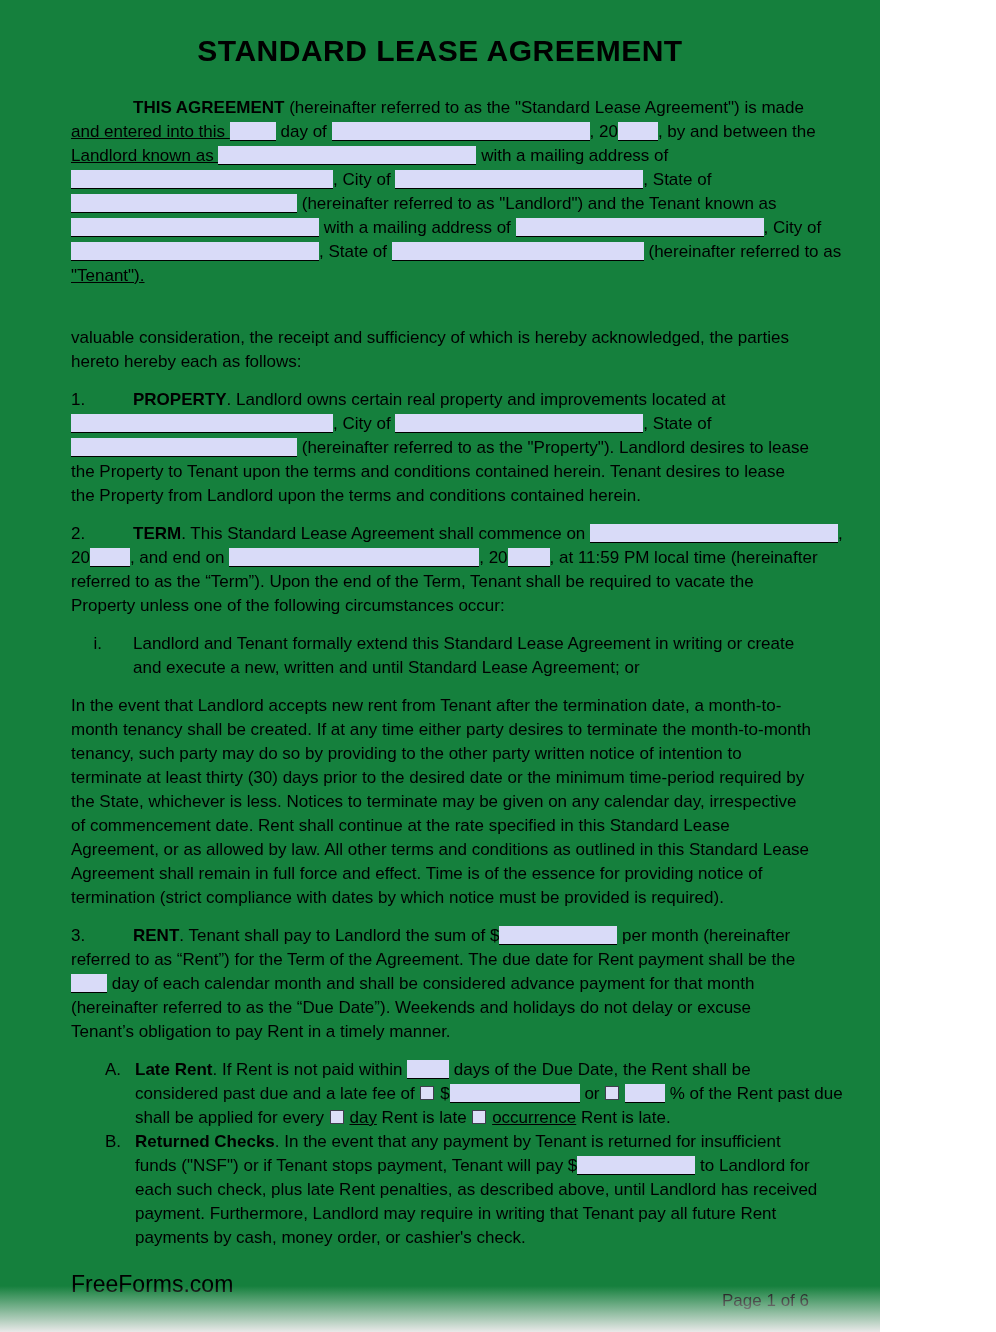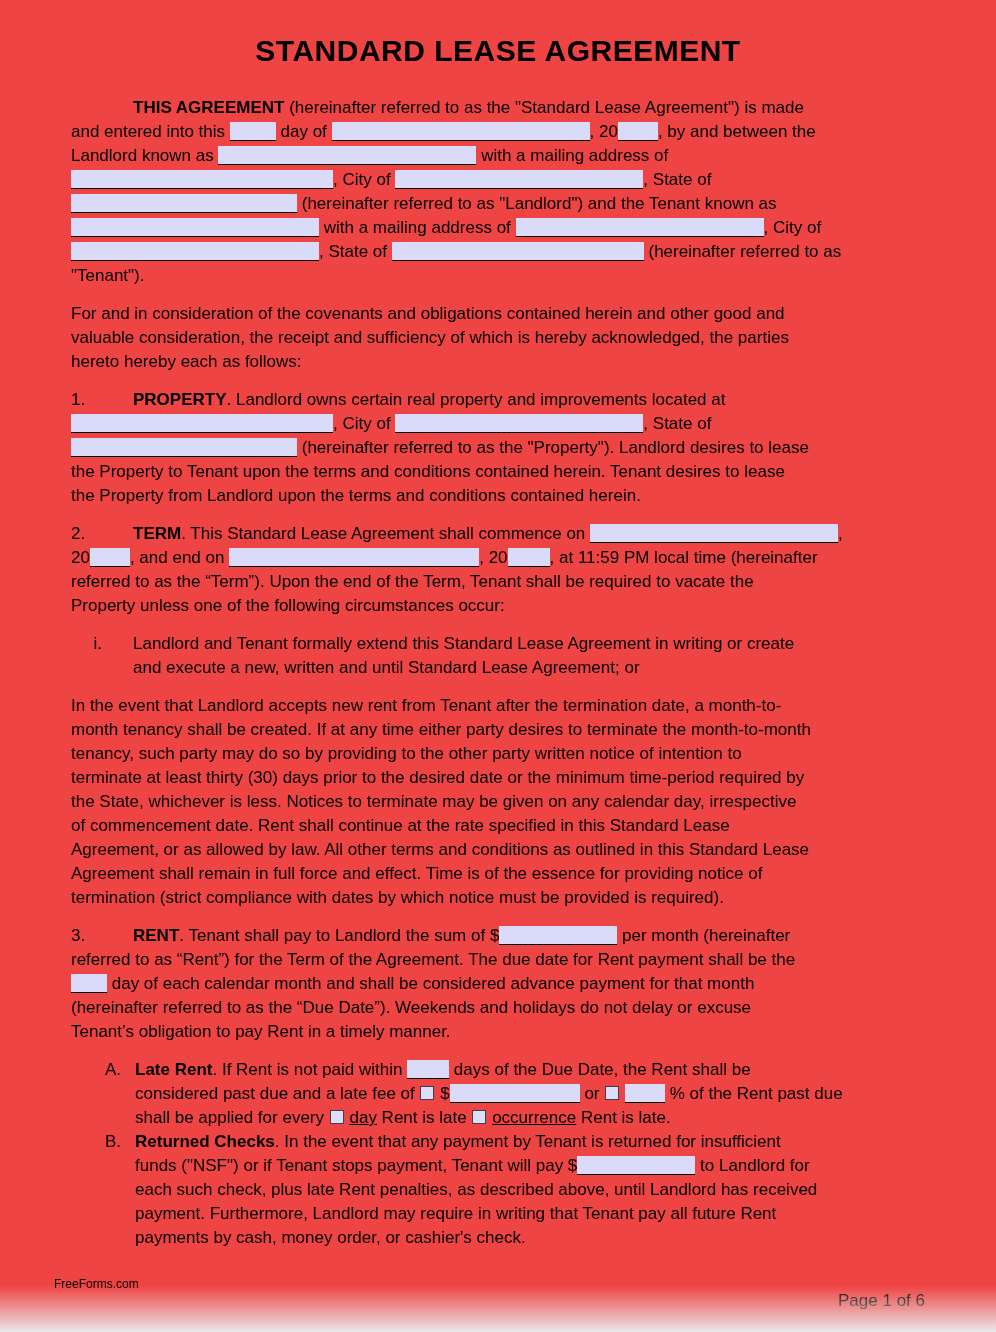--- a/index.html
+++ b/index.html
@@ -1,65 +1,65 @@
 <!DOCTYPE html>
 <html><head>
 <meta charset="utf-8">
 <style>
   html,body { margin:0; padding:0; background:#ffffff; }
   .page {
     position:relative;
-    width:996px; height:1332px;
-    background:#ef4444;
+    width:880px; height:1332px;
+    background:#15803d;
     font-family:"Liberation Sans", sans-serif;
     font-size:17px; line-height:24px; color:#000000;
     overflow:hidden;
   }
   .page::after {
     content:""; position:absolute; left:0; right:0; bottom:0; height:46px;
     background:linear-gradient(180deg, rgba(236,236,236,0) 0%, #e9e9e9 100%);
     pointer-events:none;
   }
   h1.doc-title {
     margin:33px 71px 28px 71px;
     text-align:center;
     font-size:30px; line-height:35px; letter-spacing:0.5px;
     font-weight:bold;
   }
   .doc-body { margin:0 71px; width:854px; }
   .block { margin-top:14px; position:relative; }
   .block.tight { margin-top:0; }
   .k-intro { text-indent:62px;margin-top:12px; }
-  .k-intro br + * { text-indent:0; }
+  .k-intro br + * { text-indent:0;text-decoration:underline; }
   .k-section .marker { display:inline-block; width:62px; text-indent:0; }
   .k-item-roman { padding-left:62px; }
   .k-item-roman > .marker { position:absolute; left:0; width:31px; text-align:right; }
   .k-item-alpha { padding-left:64px; }
   .k-item-alpha > .marker { position:absolute; left:0; width:50px; text-align:right; }
   .bold { font-weight:bold; }
   .ul { text-decoration:underline;margin-top:32px; }
   .field {
     display:inline-block; height:18px; vertical-align:-4px;
     background:#d9dbf8; border-bottom:1.5px solid #000000;
   }
   .checkbox {
     display:inline-block; width:12px; height:12px; vertical-align:-1px;
     background:#dcdef8; border:1.5px solid #3f3f4e; margin:0 1px;
   }
-  .footer-brand { position:absolute; left:54px; top:1272px; font-size:12px; }
+  .footer-brand { position:absolute; left:71px; top:1272px; font-size:23px; }
   .page-number  { position:absolute; right:71px; top:1289px; font-size:17px; }
 </style>
 </head>
 <body>
 
 <div class="page">
   <h1 class="doc-title">STANDARD LEASE AGREEMENT</h1>
   <div class="doc-body">
       <div class="block k-intro"><span class="bold">THIS AGREEMENT</span><span> (hereinafter referred to as the "Standard Lease Agreement") is made</span><br><span>and entered into this </span><span class="field" style="width: 46px;"></span><span> day of </span><span class="field" style="width: 258px;"></span><span>, 20</span><span class="field" style="width: 40px;"></span><span>, by and between the</span><br><span>Landlord known as </span><span class="field" style="width: 258px;"></span><span> with a mailing address of</span><br><span class="field" style="width: 262px;"></span><span>, City of </span><span class="field" style="width: 248px;"></span><span>, State of</span><br><span class="field" style="width: 226px;"></span><span> (hereinafter referred to as "Landlord") and the Tenant known as</span><br><span class="field" style="width: 248px;"></span><span> with a mailing address of </span><span class="field" style="width: 248px;"></span><span>, City of</span><br><span class="field" style="width: 248px;"></span><span>, State of </span><span class="field" style="width: 252px;"></span><span> (hereinafter referred to as</span><br><span>"Tenant").</span></div>
-      <div class="block k-p"><span>For and in consideration of the covenants and obligations contained herein and other good and</span><br><span>valuable consideration, the receipt and sufficiency of which is hereby acknowledged, the parties</span><br><span>hereto hereby each as follows:</span></div>
+      <div class="block k-p"><br><span>valuable consideration, the receipt and sufficiency of which is hereby acknowledged, the parties</span><br><span>hereto hereby each as follows:</span></div>
       <div class="block k-section"><span class="marker">1.</span><span class="bold">PROPERTY</span><span>. Landlord owns certain real property and improvements located at</span><br><span class="field" style="width: 262px;"></span><span>, City of </span><span class="field" style="width: 248px;"></span><span>, State of</span><br><span class="field" style="width: 226px;"></span><span> (hereinafter referred to as the "Property"). Landlord desires to lease</span><br><span>the Property to Tenant upon the terms and conditions contained herein. Tenant desires to lease</span><br><span>the Property from Landlord upon the terms and conditions contained herein.</span></div>
       <div class="block k-section"><span class="marker">2.</span><span class="bold">TERM</span><span>. This Standard Lease Agreement shall commence on </span><span class="field" style="width: 248px;"></span><span>,</span><br><span>20</span><span class="field" style="width: 40px;"></span><span>, and end on </span><span class="field" style="width: 250px;"></span><span>, 20</span><span class="field" style="width: 42px;"></span><span>, at 11:59 PM local time (hereinafter</span><br><span>referred to as the “Term”). Upon the end of the Term, Tenant shall be required to vacate the</span><br><span>Property unless one of the following circumstances occur:</span></div>
       <div class="block k-item-roman"><span class="marker">i.</span><span>Landlord and Tenant formally extend this Standard Lease Agreement in writing or create</span><br><span>and execute a new, written and until Standard Lease Agreement; or</span></div>
       <div class="block k-p"><span>In the event that Landlord accepts new rent from Tenant after the termination date, a month-to-</span><br><span>month tenancy shall be created. If at any time either party desires to terminate the month-to-month</span><br><span>tenancy, such party may do so by providing to the other party written notice of intention to</span><br><span>terminate at least thirty (30) days prior to the desired date or the minimum time-period required by</span><br><span>the State, whichever is less. Notices to terminate may be given on any calendar day, irrespective</span><br><span>of commencement date. Rent shall continue at the rate specified in this Standard Lease</span><br><span>Agreement, or as allowed by law. All other terms and conditions as outlined in this Standard Lease</span><br><span>Agreement shall remain in full force and effect. Time is of the essence for providing notice of</span><br><span>termination (strict compliance with dates by which notice must be provided is required).</span></div>
       <div class="block k-section"><span class="marker">3.</span><span class="bold">RENT</span><span>. Tenant shall pay to Landlord the sum of $</span><span class="field" style="width: 118px;"></span><span> per month (hereinafter</span><br><span>referred to as “Rent”) for the Term of the Agreement. The due date for Rent payment shall be the</span><br><span class="field" style="width: 36px;"></span><span> day of each calendar month and shall be considered advance payment for that month</span><br><span>(hereinafter referred to as the “Due Date”). Weekends and holidays do not delay or excuse</span><br><span>Tenant’s obligation to pay Rent in a timely manner.</span></div>
       <div class="block k-item-alpha"><span class="marker">A.</span><span class="bold">Late Rent</span><span>. If Rent is not paid within </span><span class="field" style="width: 42px;"></span><span> days of the Due Date, the Rent shall be</span><br><span>considered past due and a late fee of </span><span class="checkbox"></span><span> $</span><span class="field" style="width: 130px;"></span><span> or </span><span class="checkbox"></span><span> </span><span class="field" style="width: 40px;"></span><span> % of the Rent past due</span><br><span>shall be applied for every </span><span class="checkbox"></span><span> </span><span class="ul">day</span><span> Rent is late </span><span class="checkbox"></span><span> </span><span class="ul">occurrence</span><span> Rent is late.</span></div>
       <div class="block k-item-alpha tight"><span class="marker">B.</span><span class="bold">Returned Checks</span><span>. In the event that any payment by Tenant is returned for insufficient</span><br><span>funds ("NSF") or if Tenant stops payment, Tenant will pay $</span><span class="field" style="width: 118px;"></span><span> to Landlord for</span><br><span>each such check, plus late Rent penalties, as described above, until Landlord has received</span><br><span>payment. Furthermore, Landlord may require in writing that Tenant pay all future Rent</span><br><span>payments by cash, money order, or cashier's check.</span></div>
     </div>
   <div class="footer-brand">FreeForms.com</div>
   <div class="page-number">Page 1 of 6</div>

